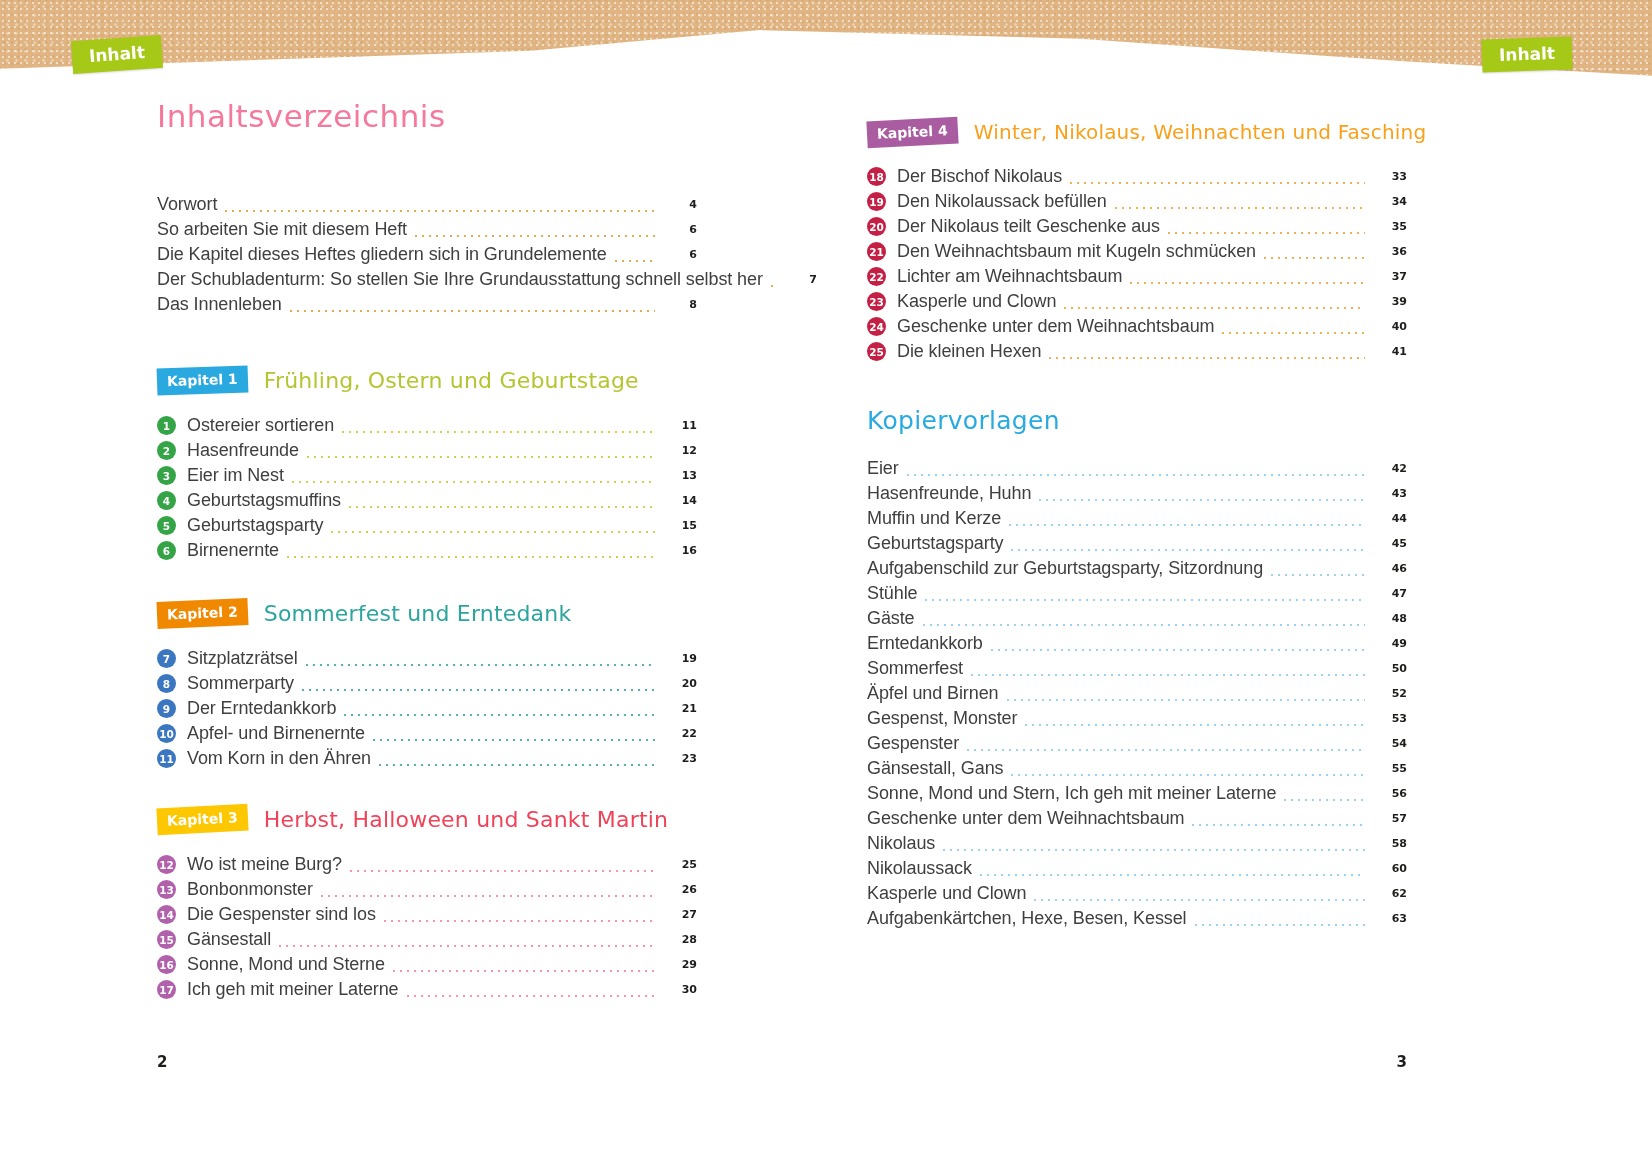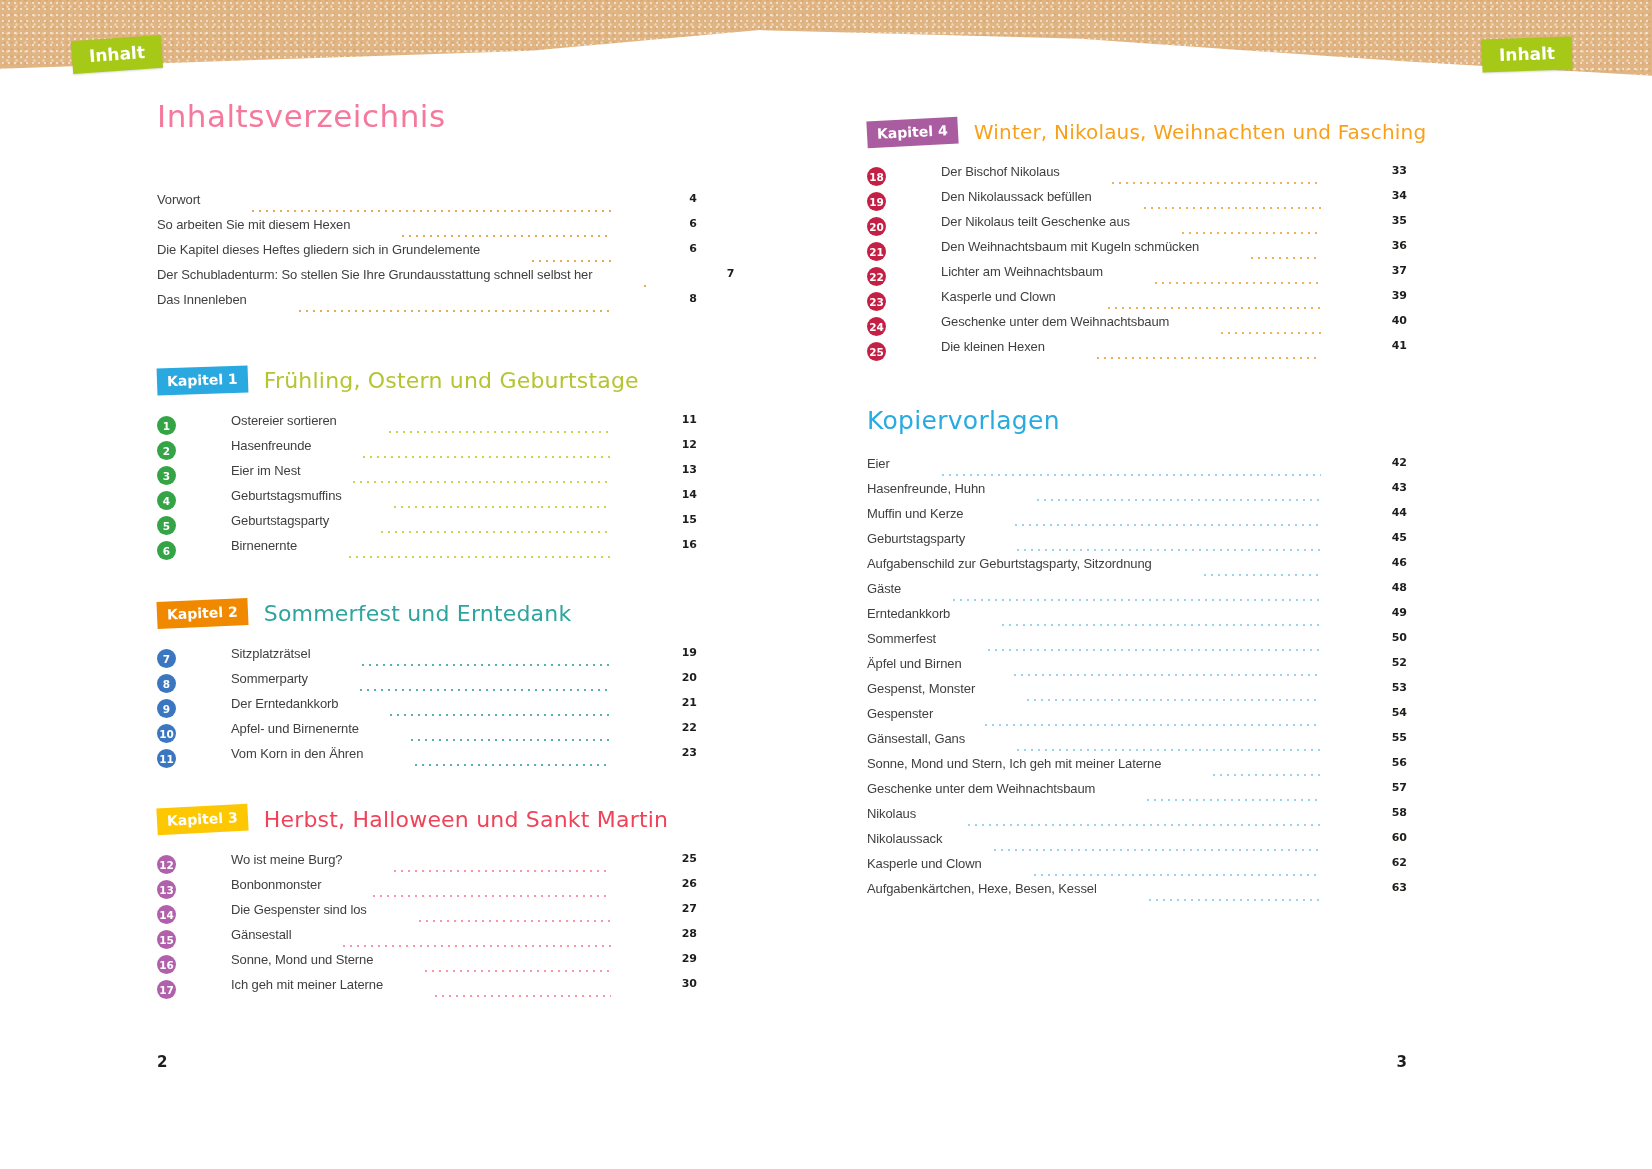--- a/index.html
+++ b/index.html
@@ -32,29 +32,29 @@
   .page-left{left:157px;}
   .page-right{left:867px;}
   .page-title{
     position:absolute;left:0;top:98px;margin:0;
     font-family:"DejaVu Sans",sans-serif;font-weight:400;
     font-size:31px;letter-spacing:.5px;
   }
   
   .toc-list{position:absolute;left:0;width:540px;}
   .fm-list{top:192px;}
-  .row{display:flex;align-items:flex-start;height:25px;gap:44px;}
+  .row{display:flex;align-items:center;height:25px;}
   .circle{
     align-self:center;flex:0 0 19px;height:19px;border-radius:50%;
     background:var(--circle,#888);color:#fff;
     font-size:10.5px;font-weight:bold;font-family:"DejaVu Sans",sans-serif;
     display:flex;align-items:center;justify-content:center;
     margin-right:11px;
   }
-  .label{font-size:13px;letter-spacing:-.1px;color:#3f3f3f;white-space:nowrap;}
+  .label{font-size:18px;letter-spacing:-.1px;color:#3f3f3f;white-space:nowrap;}
   .leader{
     flex:1 1 auto;min-width:4px;height:2px;align-self:flex-end;
     margin:0 8px 5px 8px;
     background-image:repeating-linear-gradient(to right,var(--leader,#ccc) 0 2px,transparent 2px 7px);
   }
   .pagenum{
     flex:0 0 34px;text-align:right;font-size:11px;font-weight:bold;
     color:#1d1d1b;font-family:"DejaVu Sans",sans-serif;
   }
   
@@ -107,21 +107,21 @@
 
   <div class="toc-list fm-list" style="--leader: #e2ac52;">
 
       <div class="row">
         <span class="label">Vorwort</span>
         <span class="leader"></span>
         <span class="pagenum">4</span>
       </div>
 
       <div class="row">
-        <span class="label">So arbeiten Sie mit diesem Hexen</span>
+        <span class="label">So arbeiten Sie mit diesem Heft</span>
         <span class="leader"></span>
         <span class="pagenum">6</span>
       </div>
 
       <div class="row">
         <span class="label">Die Kapitel dieses Heftes gliedern sich in Grundelemente</span>
         <span class="leader"></span>
         <span class="pagenum">6</span>
       </div>
 
@@ -381,20 +381,25 @@
         <span class="leader"></span>
         <span class="pagenum">45</span>
       </div>
 
       <div class="row">
         <span class="label">Aufgabenschild zur Geburtstagsparty, Sitzordnung</span>
         <span class="leader"></span>
         <span class="pagenum">46</span>
       </div>
 
+      <div class="row">
+        <span class="label">Stühle</span>
+        <span class="leader"></span>
+        <span class="pagenum">47</span>
+      </div>
 
       <div class="row">
         <span class="label">Gäste</span>
         <span class="leader"></span>
         <span class="pagenum">48</span>
       </div>
 
       <div class="row">
         <span class="label">Erntedankkorb</span>
         <span class="leader"></span>

